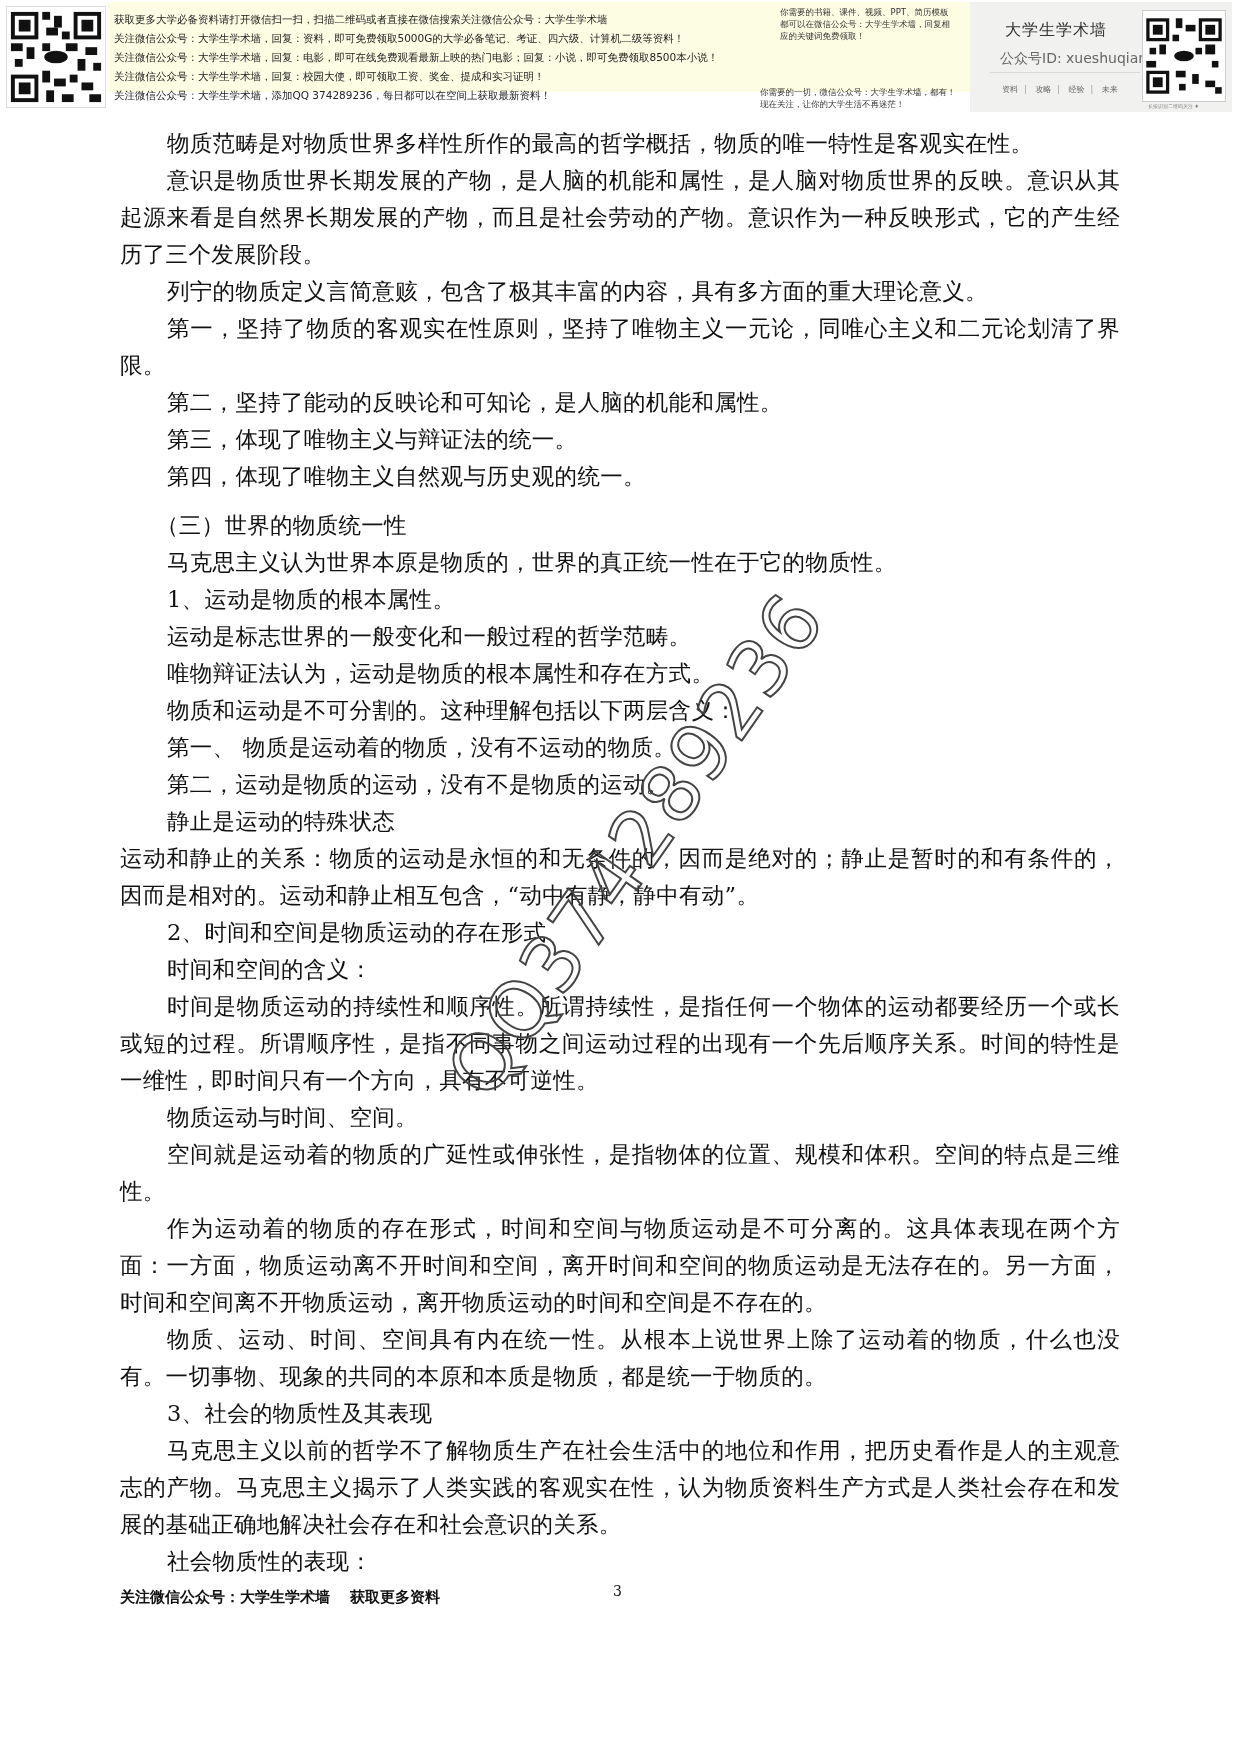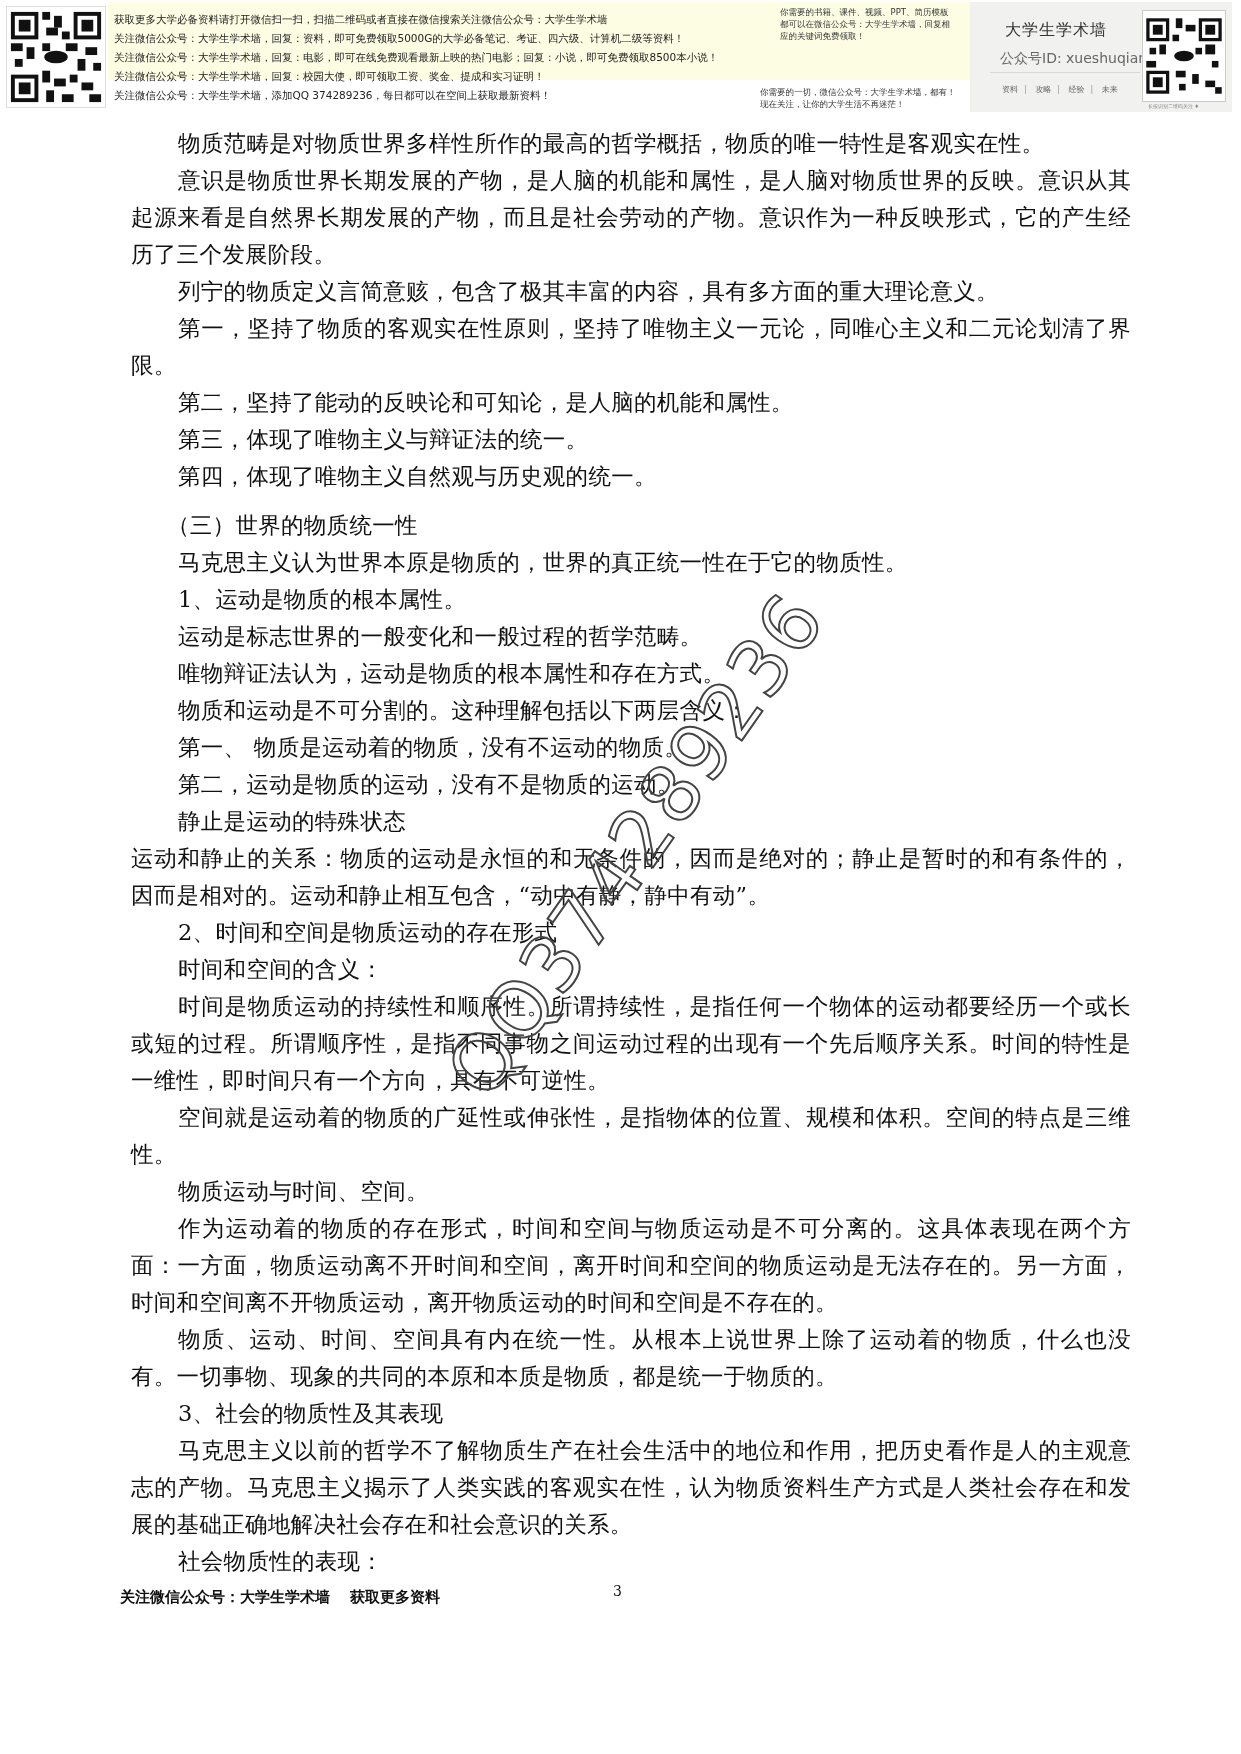--- a/index.html
+++ b/index.html
@@ -10,41 +10,41 @@
   }
   .banner {
     position: absolute; left: 0; top: 0; width: 1241px; height: 114px;
   }
   .qr {
     position: absolute; background: #fff; border: 1px solid #ddd;
   }
   .qr svg { display: block; width: 100%; height: 100%; }
   .qr-left { left: 6px; top: 6px; width: 98px; height: 100px; }
   .ad-strip {
-    position: absolute; left: 108px; top: 2px; width: 862px; height: 78px;
+    position: absolute; left: 108px; top: 2px; width: 862px; height: 90px;
     background: #fdfde4;
     padding-left: 17px;
   }
   .ad-lines { position: absolute; left: 6px; top: 8px; font-family: "DejaVu Sans", sans-serif; font-size: 10.5px; line-height: 19px; color: #222; white-space: nowrap; }
   .ad-right-top { position: absolute; left: 672px; top: 4px; font-family: "DejaVu Sans", sans-serif; font-size: 8.5px; line-height: 12px; color: #333; white-space: nowrap; }
   .ad-right-bot { position: absolute; left: 652px; top: 84px; font-family: "DejaVu Sans", sans-serif; font-size: 8.5px; line-height: 12px; color: #333; white-space: nowrap; }
   .card {
     position: absolute; left: 970px; top: 2px; width: 262px; height: 110px;
     background: #f1f1ef;
   }
   .card-title { position: absolute; left: 35px; top: 18px; font-family: "DejaVu Sans", sans-serif; font-size: 16px; color: #333; letter-spacing: 1px; }
   .card-id { position: absolute; left: 30px; top: 48px; font-family: "DejaVu Sans", sans-serif; font-size: 14px; color: #666; }
   .card-divider { position: absolute; left: 20px; top: 70px; width: 150px; height: 1px; background: #d9d9d9; }
   .card-links { position: absolute; left: 32px; top: 82px; font-family: "DejaVu Sans", sans-serif; font-size: 8px; color: #666; }
   .card-links span.sep { margin: 0 6px; color: #999; }
   .qr-right { left: 172px; top: 8px; width: 82px; height: 90px; border: 1px solid #ccc; background:#fff; }
   .qr-caption { position: absolute; left: 178px; top: 101px; font-family: "DejaVu Sans", sans-serif; font-size: 5px; color: #888; }
 
   .content {
-    position: absolute; left: 131px; top: 125px; width: 1000px;
+    position: absolute; left: 120px; top: 125px; width: 1000px;
     font-size: 22.5px; line-height: 37px; letter-spacing: 0.3px;
   }
   .p { margin: 0; white-space: normal; text-align: justify; }
   .ind { text-indent: 47px; }
   .noind { text-indent: 0; }
   .heading-paren { text-indent: 36px; margin-top: 12px; }
 
   .watermark {
     position: absolute; left: 340px; top: 800px;
     font-family: "DejaVu Sans", sans-serif; font-size: 78px; font-weight: normal;
@@ -175,22 +175,22 @@
     <p class="p ind">运动是标志世界的一般变化和一般过程的哲学范畴。</p>
     <p class="p ind">唯物辩证法认为，运动是物质的根本属性和存在方式。</p>
     <p class="p ind">物质和运动是不可分割的。这种理解包括以下两层含义：</p>
     <p class="p ind">第一、 物质是运动着的物质，没有不运动的物质。</p>
     <p class="p ind">第二，运动是物质的运动，没有不是物质的运动。</p>
     <p class="p ind">静止是运动的特殊状态</p>
     <p class="p noind">运动和静止的关系：物质的运动是永恒的和无条件的，因而是绝对的；静止是暂时的和有条件的，因而是相对的。运动和静止相互包含，“动中有静，静中有动”。</p>
     <p class="p ind">2、时间和空间是物质运动的存在形式</p>
     <p class="p ind">时间和空间的含义：</p>
     <p class="p ind">时间是物质运动的持续性和顺序性。所谓持续性，是指任何一个物体的运动都要经历一个或长或短的过程。所谓顺序性，是指不同事物之间运动过程的出现有一个先后顺序关系。时间的特性是一维性，即时间只有一个方向，具有不可逆性。</p>
+    <p class="p ind">物质运动与时间、空间。</p>
     <p class="p ind">空间就是运动着的物质的广延性或伸张性，是指物体的位置、规模和体积。空间的特点是三维性。</p>
-    <p class="p ind">物质运动与时间、空间。</p>
     <p class="p ind">作为运动着的物质的存在形式，时间和空间与物质运动是不可分离的。这具体表现在两个方面：一方面，物质运动离不开时间和空间，离开时间和空间的物质运动是无法存在的。另一方面，时间和空间离不开物质运动，离开物质运动的时间和空间是不存在的。</p>
     <p class="p ind">物质、运动、时间、空间具有内在统一性。从根本上说世界上除了运动着的物质，什么也没有。一切事物、现象的共同的本原和本质是物质，都是统一于物质的。</p>
     <p class="p ind">3、社会的物质性及其表现</p>
     <p class="p ind">马克思主义以前的哲学不了解物质生产在社会生活中的地位和作用，把历史看作是人的主观意志的产物。马克思主义揭示了人类实践的客观实在性，认为物质资料生产方式是人类社会存在和发展的基础正确地解决社会存在和社会意识的关系。</p>
     <p class="p ind">社会物质性的表现：</p>
   </div>
 
 <div class="watermark">QQ374289236</div>
 
 <div class="footer">

